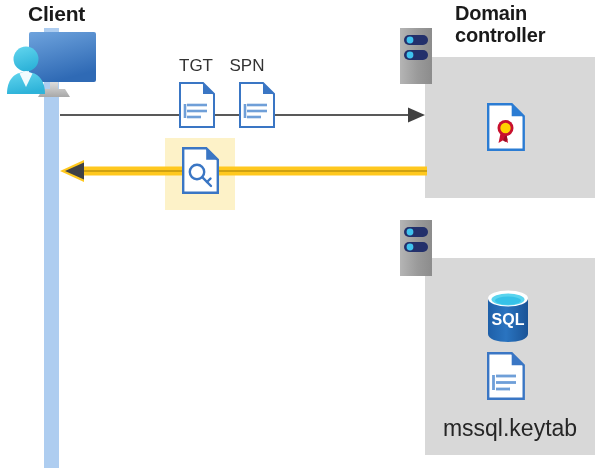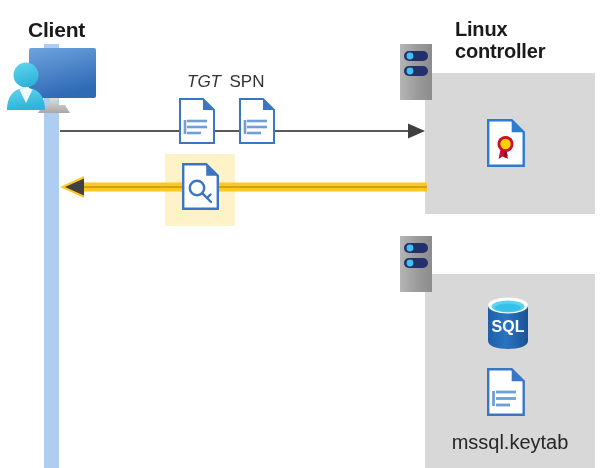--- a/index.html
+++ b/index.html
@@ -10,21 +10,21 @@
   body {
     font-family: "Liberation Sans", sans-serif;
   }
   #stage {
     position: relative;
     width: 600px;
     height: 468px;
     background: #ffffff;
     overflow: hidden;
   }
-  .abs { position: absolute; margin-top: 16px; }
+  .abs { position: absolute; }
 
   
   .title {
     font-weight: bold;
     color: #1a1a1a;
     letter-spacing: -0.2px;
     line-height: 1.12;
   }
   #client-title   { left: 28px;  top: 2px;  font-size: 21px; }
   #dc-title       { left: 455px; top: 2px;  font-size: 20px; width: 140px; }
@@ -60,53 +60,53 @@
     left: 165px; top: 138px; width: 70px; height: 72px;
     background: #fdf2c8;
   }
 
   
   .doclabel {
     font-size: 17px;
     color: #333333;
     text-align: center;
   }
-  #tgt-label { left: 180px; top: 56px; width: 48px; font-style: italic; }
+  #tgt-label { left: 172px; top: 56px; width: 48px; }
   #spn-label { left: 222px; top: 56px; width: 50px; }
 
   
   #tgt-doc { left: 179px; top: 82px; width: 36px; height: 46px; }
   #spn-doc { left: 239px; top: 82px; width: 36px; height: 46px; }
   #key-doc { left: 182px; top: 147px; width: 37px; height: 47px; }
   #cert-doc { left: 487px; top: 103px; width: 38px; height: 48px; }
   #keytab-doc { left: 487px; top: 352px; width: 38px; height: 48px; }
 
   
-  #sql-icon { left: 484px; top: 280px; width: 48px; height: 54px; }
+  #sql-icon { left: 484px; top: 289px; width: 48px; height: 54px; }
 
   
   #keytab-label {
     left: 425px; top: 415px; width: 170px;
     text-align: center;
-    font-size: 20px;
+    font-size: 23px;
     color: #262626;
   }
 </style>
 </head>
 <body>
 
 <div id="stage">
 
   <div class="abs panel" id="dc-panel"></div>
   <div class="abs panel" id="linux-panel"></div>
 
   <div class="abs" id="lifeline"></div>
 
   <div class="abs title" id="client-title">Client</div>
-  <div class="abs title" id="dc-title">Linux controller</div>
+  <div class="abs title" id="dc-title">Domain controller</div>
 
   <div class="abs" id="client-icon">
     <svg viewBox="0 0 100 78" width="100" height="78">
       <defs>
         <linearGradient id="monGrad" x1="0" y1="0" x2="0.35" y2="1">
           <stop offset="0%" stop-color="#6ea3dd"></stop>
           <stop offset="100%" stop-color="#2f6ab5"></stop>
         </linearGradient>
         <linearGradient id="standGrad" x1="0" y1="0" x2="0" y2="1">
           <stop offset="0%" stop-color="#e4e4e4"></stop>

